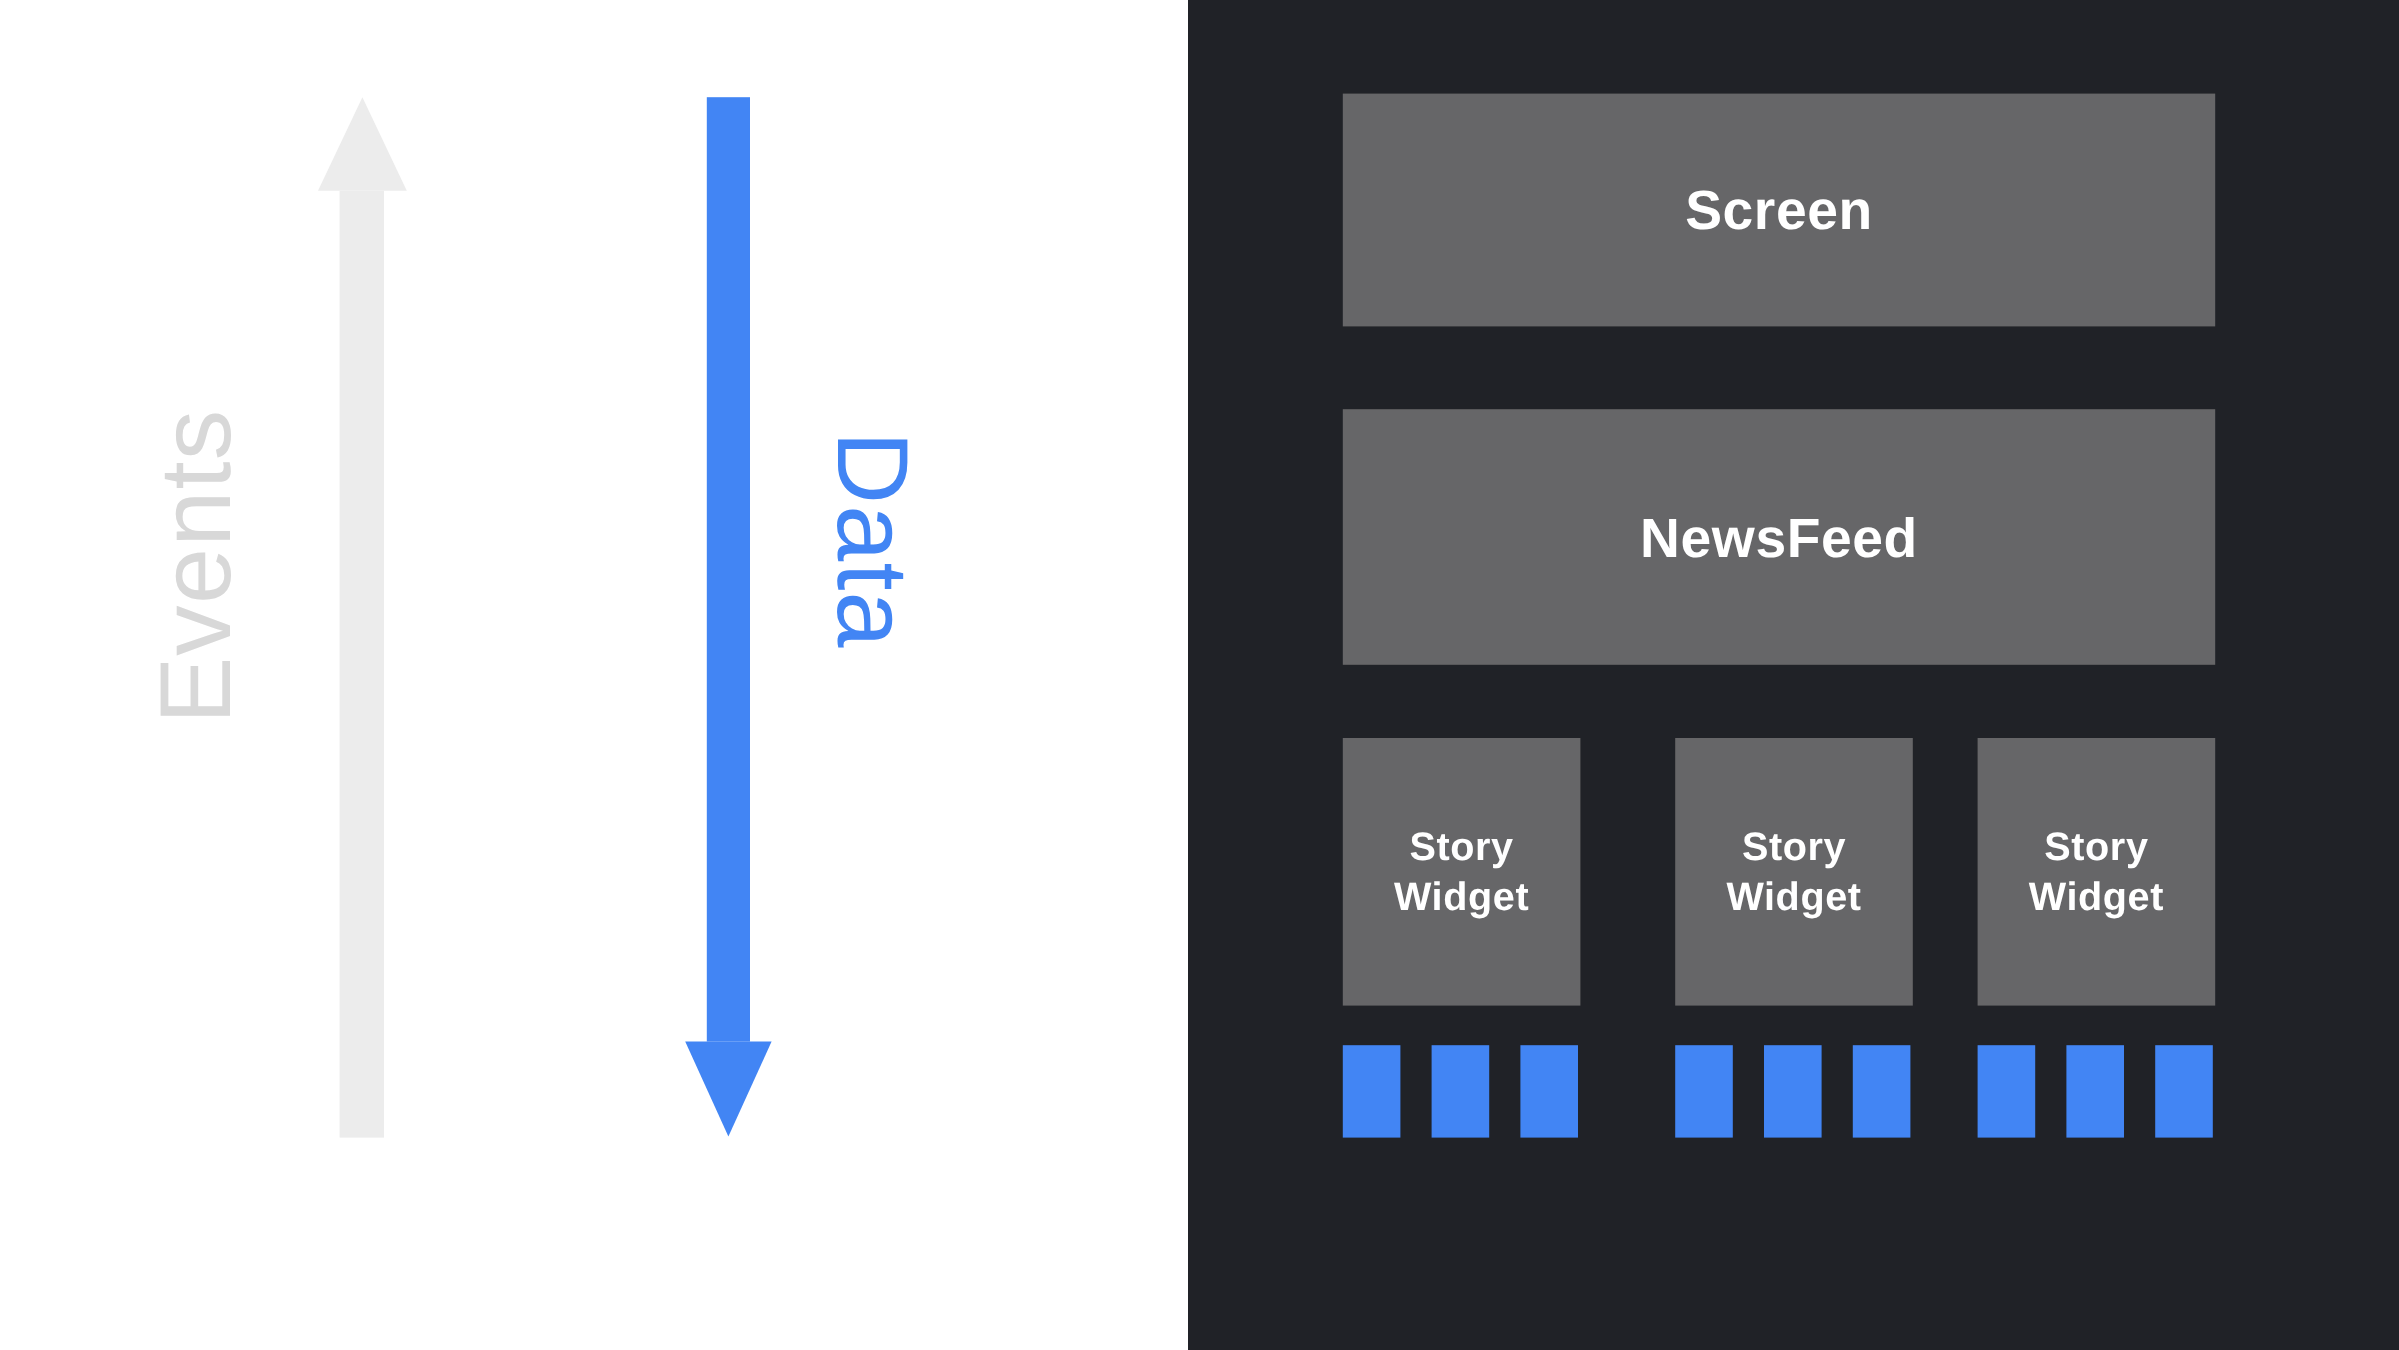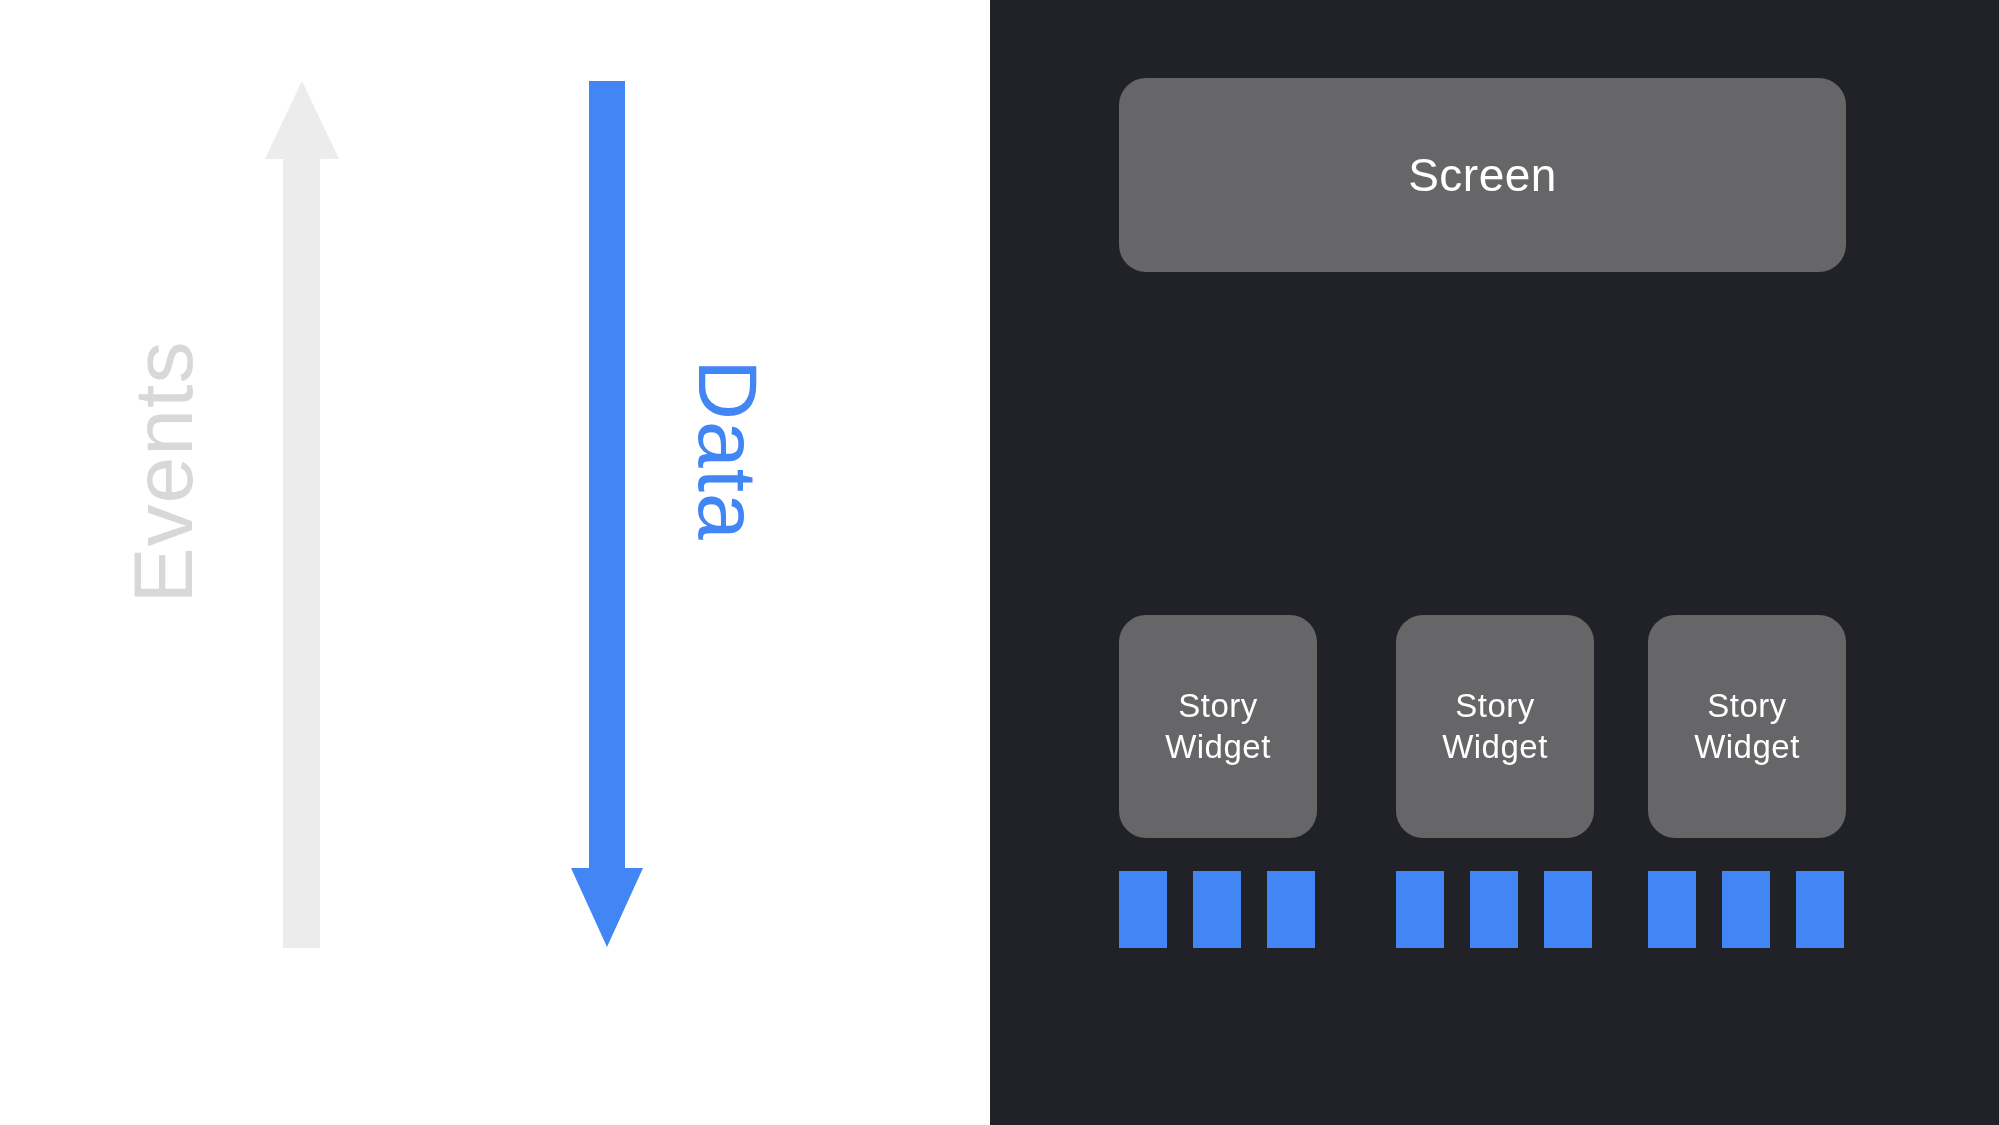--- a/index.html
+++ b/index.html
@@ -83,23 +83,22 @@
   }
   .gray-box {
     position: absolute;
     background: var(--box-gray, #666668);
     color: var(--box-text, #ffffff);
     display: flex;
     align-items: center;
     justify-content: center;
     text-align: center;
     font-size: 46px;
-    font-weight: 400;
+    font-weight: 700;
     letter-spacing: 0.5px;
-    border-radius: 27px;
   }
   .screen-box   { left: 1119px; top:  78px; width: 727px; height: 194px; }
   .newsfeed-box { left: 1119px; top: 341px; width: 727px; height: 213px; }
   .story-box    { top: 615px; width: 198px; height: 223px; font-size: 33px; line-height: 1.22; padding: 0 6px; box-sizing: border-box; }
 
   .blue-square {
     position: absolute;
     top: 871px;
     width: 48px; height: 77px;
     background: var(--accent-blue, #4285f4);
@@ -119,20 +118,23 @@
     <div class="data-head"></div>
     <div class="data-label">Data</div>
   </div>
 
   <div class="right-panel"></div>
 
   <div class="gray-box screen-box">
     <span>Screen</span>
   </div>
 
+  <div class="gray-box newsfeed-box">
+    <span>NewsFeed</span>
+  </div>
 
   <div class="gray-box story-box" style="left:1119px">
     <span>Story Widget</span>
   </div>
   <div class="gray-box story-box" style="left:1396px">
     <span>Story Widget</span>
   </div>
   <div class="gray-box story-box" style="left:1648px">
     <span>Story Widget</span>
   </div>

